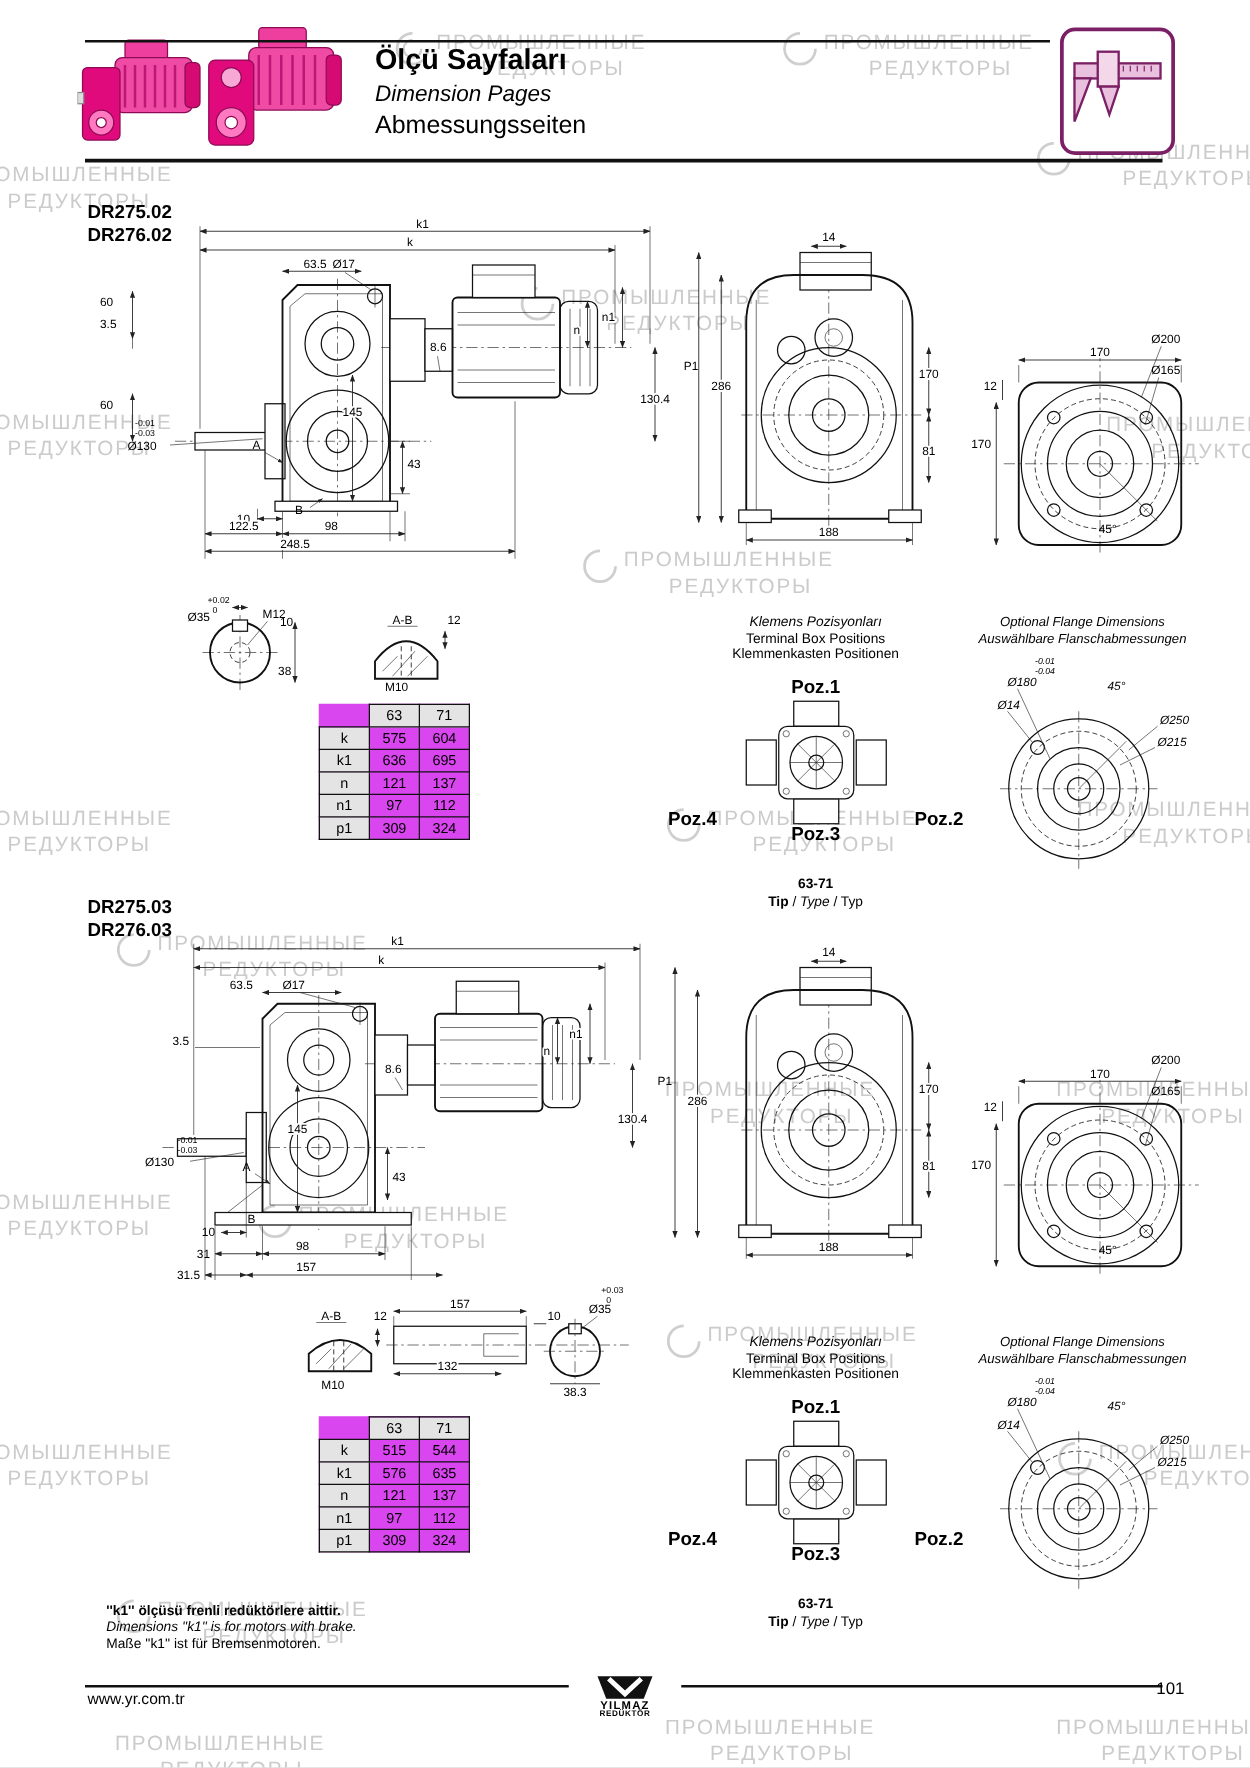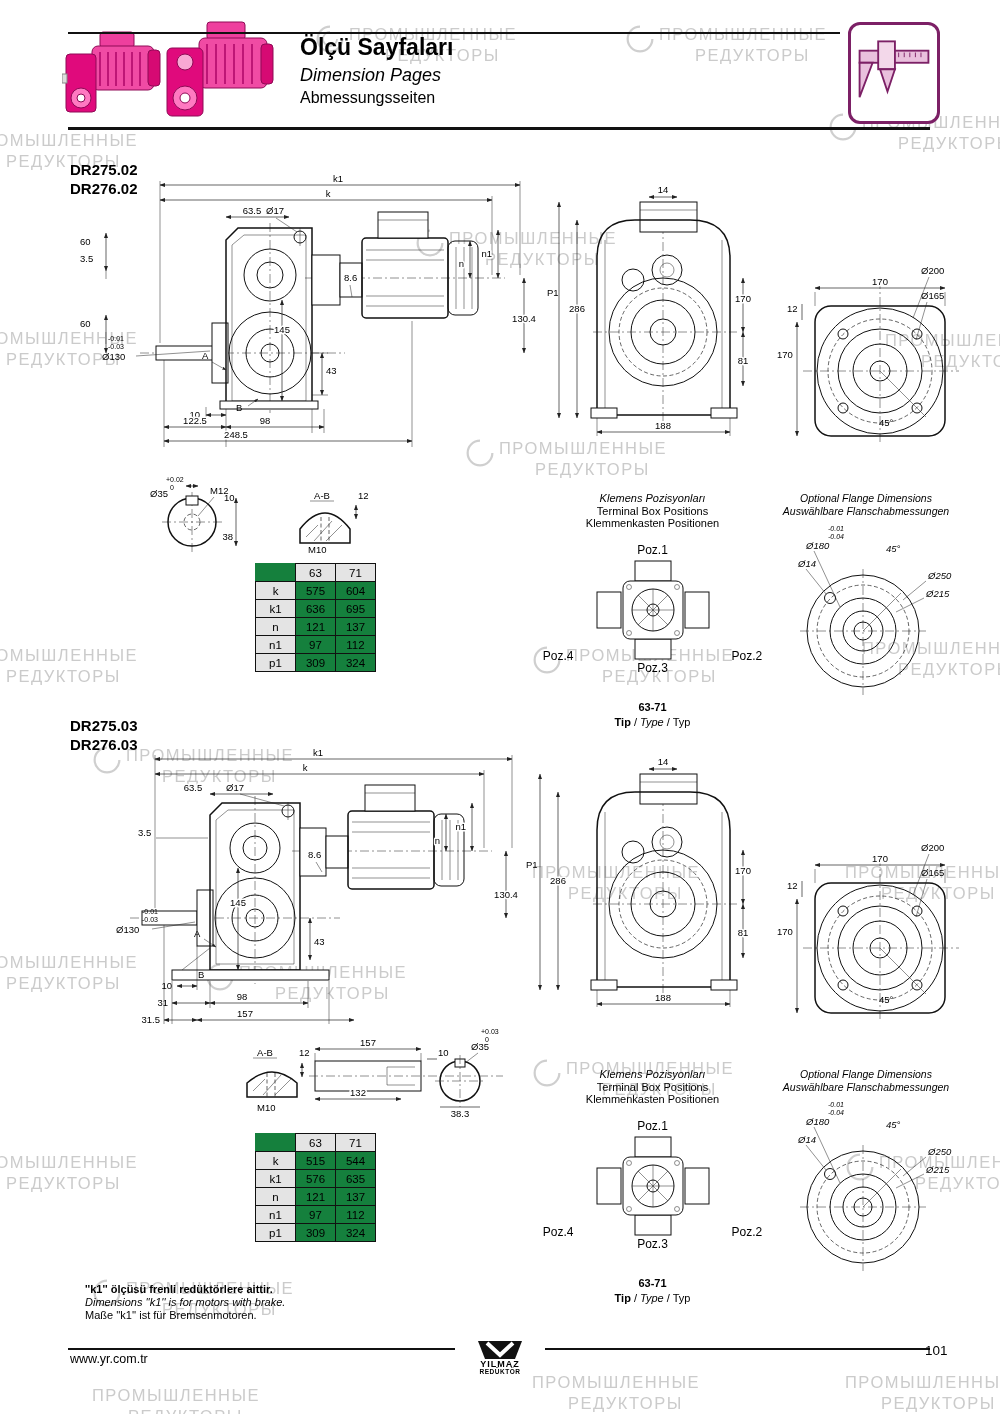--- a/index.html
+++ b/index.html
@@ -9,49 +9,49 @@
   .abs{position:absolute}
   
   .wm{position:absolute;color:#cbcbcb;font-size:16.5px;letter-spacing:1.5px;line-height:21px;
       white-space:nowrap;display:flex;gap:4px;align-items:flex-start}
   .wm .l2{margin-left:36px}
   
   .rule{position:absolute;background:#111}
   .title-wrap{position:absolute;left:300px;top:34px;width:400px;text-align:left}
   .title-tr{font-size:23px;font-weight:bold}
   .title-en{font-size:18px;font-style:italic;margin-top:4px}
-  .title-de{font-size:16px;margin-top:3px}
+  .title-de{font-size:20px;margin-top:3px}
   .subtitle{position:absolute;left:70px;top:133px;font-size:11px;white-space:nowrap}
   .model{position:absolute;font-size:15px;font-weight:bold;line-height:19px}
   .caliper{position:absolute;border:3px solid #7c2066;border-radius:12px;background:#fff;
            display:flex;align-items:center;justify-content:center}
   
   svg text{font-family:"Liberation Sans",sans-serif;font-size:9.5px;fill:#000}
   svg text.sm{font-size:7px}
   svg text.m{text-anchor:middle}
   svg text.e{text-anchor:end}
   svg text.bg{paint-order:stroke fill;stroke:#fff;stroke-width:3px;stroke-linejoin:round}
   .ln{stroke:#111;stroke-width:1;fill:none}
   .ln2{stroke:#111;stroke-width:1.5;fill:none}
   .lnf{stroke:#111;stroke-width:1;fill:#fff}
   .dim{stroke:#222;stroke-width:.7;fill:none}
   .thin{stroke:#222;stroke-width:.5;fill:none}
   .cl{stroke:#333;stroke-width:.55;fill:none;stroke-dasharray:9 3 2 3}
   .dsh{stroke:#222;stroke-width:.7;fill:none;stroke-dasharray:4 2.5}
   
-  table.dims{border-collapse:collapse;font-size:11.5px;background:#15803d}
+  table.dims{border-collapse:collapse;font-size:11.5px;background:#d946ef}
   table.dims th,table.dims td{border:1px solid #111;width:40px;height:18px;text-align:center;
       font-weight:normal;padding:0}
   table.dims .hd{background:#e4e4e4}
   table.dims .corner{border:none;background:transparent}
   
   .tb-block{position:absolute;width:195px;display:flex;flex-direction:column;align-items:center;
             font-size:11px;line-height:12.5px}
   .tb-block .it{font-style:italic}
-  .poz{font-weight:normal;font-size:12px}
+  .poz{font-weight:bold;font-size:15px}
   .tb-row{display:flex;align-items:flex-end;gap:20px;margin-top:2px}
   .tb-size{font-weight:bold;margin-top:26px}
   .tb-tip{margin-top:3px}
   .of-block{position:absolute;width:208px;display:flex;flex-direction:column;align-items:center;
             font-size:10.5px;line-height:12.5px;font-style:italic}
   
   .notes{position:absolute;left:85px;top:1283px;font-size:11px;line-height:13px}
   .foot-url{position:absolute;left:70px;top:1352px;font-size:12.5px;}
   .foot-logo{position:absolute;left:455px;top:1340px;width:90px;text-align:center;background:#fff;
              font-weight:bold;line-height:8px}

